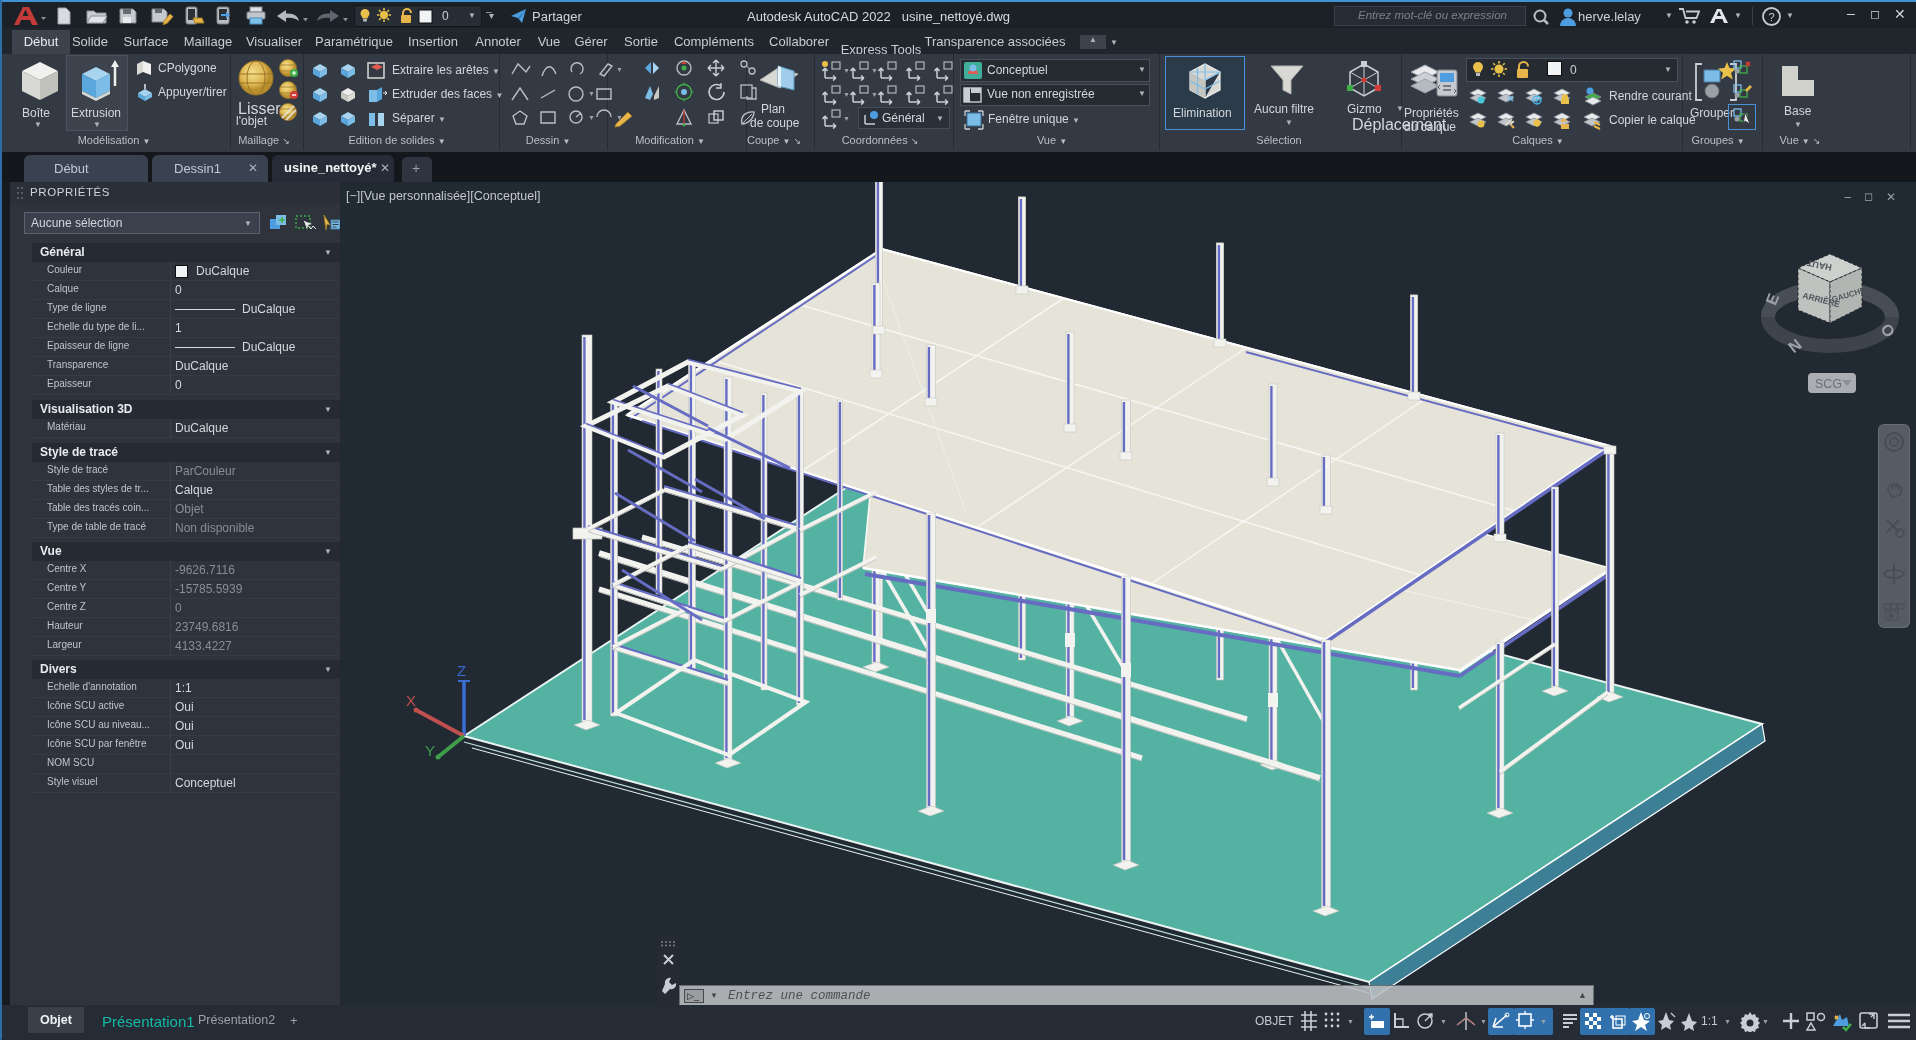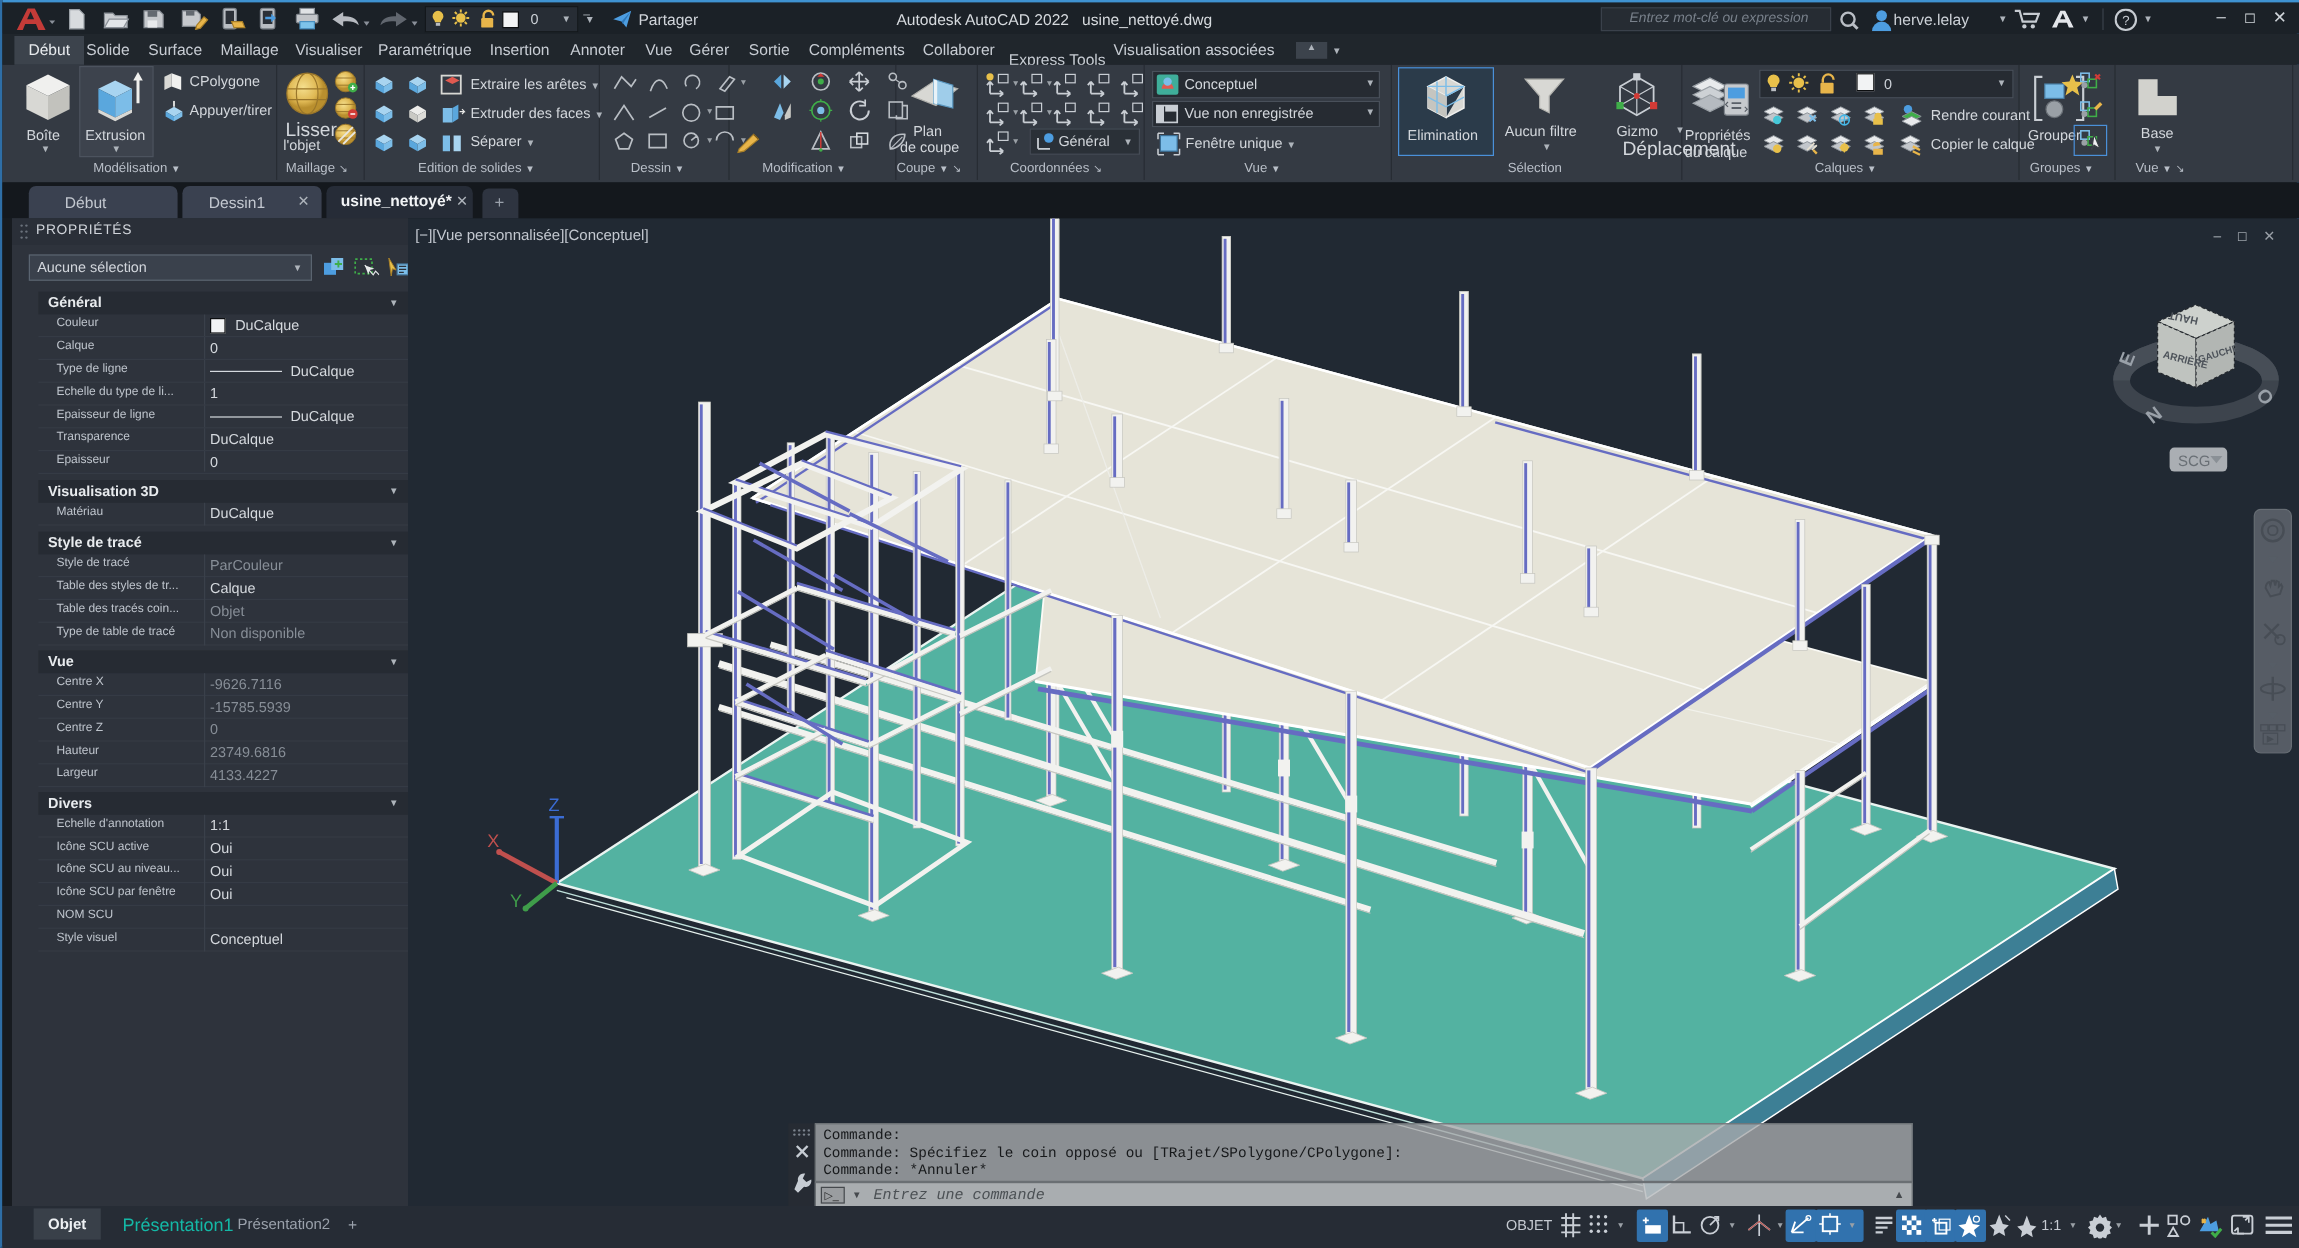--- a/index.html
+++ b/index.html
@@ -140,21 +140,21 @@
 <div class="t" style="left:272px;top:6px;transform:translateX(-50%);font-size:13px;color:#c7ccd3">Visualiser</div>
 <div class="t" style="left:352px;top:6px;transform:translateX(-50%);font-size:13px;color:#c7ccd3">Paramétrique</div>
 <div class="t" style="left:431px;top:6px;transform:translateX(-50%);font-size:13px;color:#c7ccd3">Insertion</div>
 <div class="t" style="left:496px;top:6px;transform:translateX(-50%);font-size:13px;color:#c7ccd3">Annoter</div>
 <div class="t" style="left:547px;top:6px;transform:translateX(-50%);font-size:13px;color:#c7ccd3">Vue</div>
 <div class="t" style="left:589px;top:6px;transform:translateX(-50%);font-size:13px;color:#c7ccd3">Gérer</div>
 <div class="t" style="left:639px;top:6px;transform:translateX(-50%);font-size:13px;color:#c7ccd3">Sortie</div>
 <div class="t" style="left:712px;top:6px;transform:translateX(-50%);font-size:13px;color:#c7ccd3">Compléments</div>
 <div class="t" style="left:797px;top:6px;transform:translateX(-50%);font-size:13px;color:#c7ccd3">Collaborer</div>
 <div class="t" style="left:879px;top:14px;transform:translateX(-50%);font-size:13px;color:#c7ccd3">Express Tools</div>
-<div class="t" style="left:993px;top:6px;transform:translateX(-50%);font-size:13px;color:#c7ccd3">Visualisation associées</div>
+<div class="t" style="left:993px;top:6px;transform:translateX(-50%);font-size:13px;color:#c7ccd3">Transparence associées</div>
 <div class="abs" style="left:1078px;top:7px;width:26px;height:14px;background:#3c434c;text-align:center;font-size:8px;color:#aeb4bb">▲</div>
 <div class="t" style="left:1108px;top:10px;font-size:8px;color:#aeb4bb">▼</div>
 </div>
 <div id="ribbon">
 <div class="sep" style="left:228px;top:0;height:96px"></div>
 <div class="sep" style="left:301px;top:0;height:96px"></div>
 <div class="sep" style="left:497px;top:0;height:96px"></div>
 <div class="sep" style="left:605px;top:0;height:96px"></div>
 <div class="sep" style="left:744px;top:0;height:96px"></div>
 <div class="sep" style="left:812px;top:0;height:96px"></div>
@@ -997,25 +997,20 @@
             <circle cx="15" cy="3" r="1"></circle>
             <circle cx="3" cy="6.5" r="1"></circle>
             <circle cx="7" cy="6.5" r="1"></circle>
             <circle cx="11" cy="6.5" r="1"></circle>
             <circle cx="15" cy="6.5" r="1"></circle>
           </g>
           <path d="M5 16 l9 9 m0 -9 l-9 9" stroke="#c6ccd3" stroke-width="2"></path>
           <path d="M6 45 a5 5 0 0 1 6 -6 l-2 4 3 3 4 -2 a5 5 0 0 1 -6 6 l-5 5 -3 -3 z" fill="#c6ccd3"></path>
         </svg>
       </div>
-<div class="abs" style="left:22px;top:0;width:915px;height:49px;background:rgba(166,169,171,0.8);border:1px solid #6a6f73">
-        <div style="position:absolute;left:6px;top:2px;font-family:'Liberation Mono',monospace;font-size:12px;line-height:14.6px;color:#17191b;white-space:pre">Commande:
-Commande: Spécifiez le coin opposé ou [TRajet/SPolygone/CPolygone]:
-Commande: *Annuler*</div>
-      </div>
 <div class="abs" style="left:22px;top:49px;width:915px;height:21px;background:rgba(188,191,193,0.88);border:1px solid #6a6f73">
         <div class="abs" style="left:4px;top:3px;width:20px;height:14px;background:#9a9da0;border:1px solid #45494d">
           <div style="position:absolute;left:2px;top:1px;font-size:9px;color:#222">▷_</div>
         </div>
         <div class="t" style="left:30px;top:5px;font-size:8px;color:#45494d">▼</div>
         <div class="t" style="left:48px;top:3px;font-size:12.5px;font-style:italic;color:#4b5054;font-family:'Liberation Mono',monospace">Entrez une commande</div>
         <div class="t" style="right:6px;top:4px;font-size:9px;color:#45494d">▲</div>
       </div>
 </div>
 <div id="statusbar">

